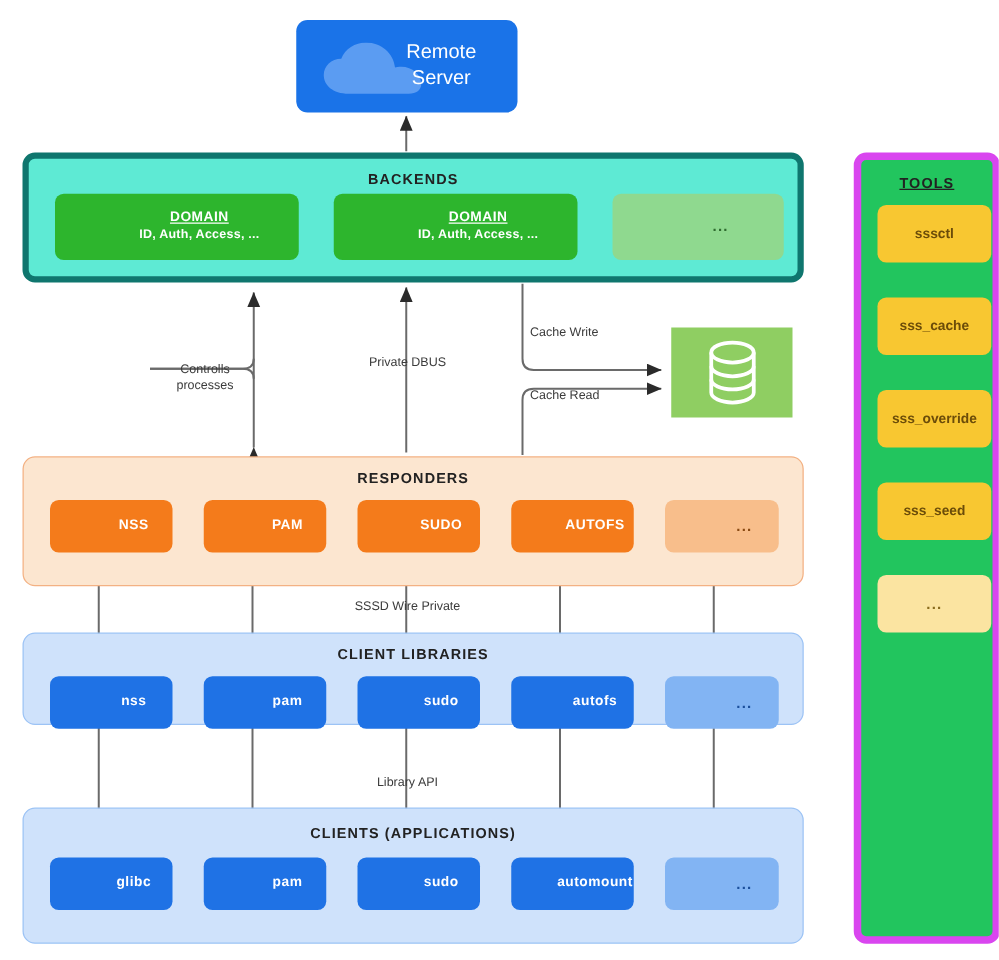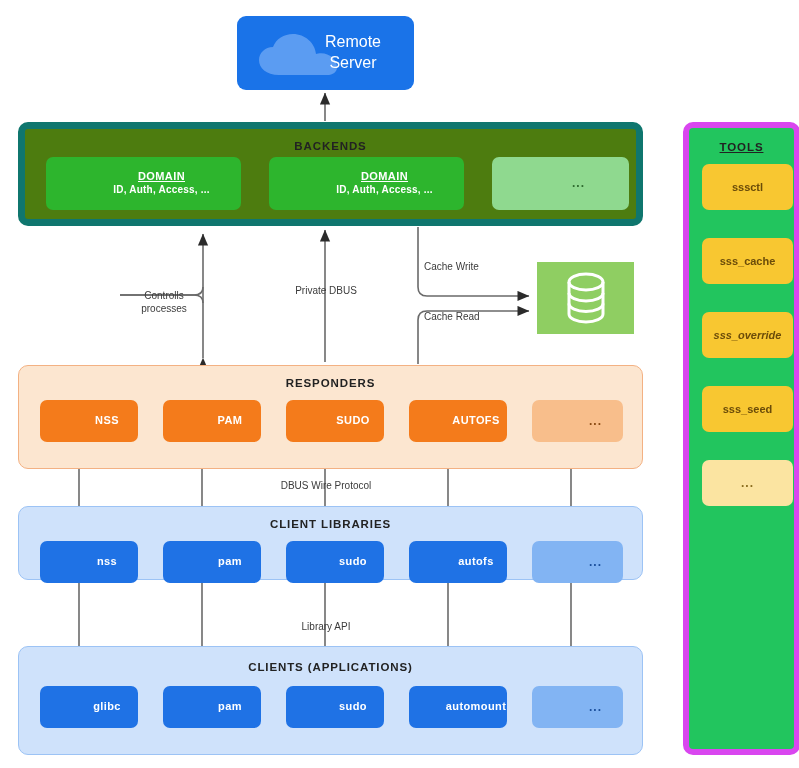--- a/index.html
+++ b/index.html
@@ -38,21 +38,21 @@
     color:#ffffff;font-size:16px;font-weight:normal;line-height:1.3;text-align:center;
     position:relative;z-index:2;width:86px;
   }
   #remote-server .cloud-icon{
     position:absolute;left:18px;top:18px;width:92px;height:44px;z-index:1;
   }
 
   
   #backends-panel{
     left:18px;top:122px;width:625px;height:104px;
-    background:#4d7c0f;border:7px solid #0f766e;
+    background:#5eead4;border:5px solid #0f766e;
   }
   #backends-panel .panel-title{top:11px;}
   .domain-node{
     background:#2db52d;height:53px;top:28px;
   }
   .domain-node .ln1{text-decoration:underline;}
   #backend-dots{
     background:#8fd98f;height:53px;top:28px;color:#2f6b2f;
     display:flex;align-items:center;justify-content:center;
   }
@@ -239,21 +239,21 @@
       <span class="ln1">SUDO</span>
     </div>
     <div class="node resp-node" style="left:390px;width:98px;">
       <span class="ln1">AUTOFS</span>
     </div>
     <div id="responder-dots" class="node" style="left:513px;width:91px;">
       <span class="dots">...</span>
     </div>
   </div>
 
-  <div id="lbl-wire" class="edge-label">DBUS Wire Protocol</div>
+  <div id="lbl-wire" class="edge-label">SSSD Wire Private</div>
 
   <div id="clientlibs-panel" class="panel">
     <div class="panel-title">CLIENT LIBRARIES</div>
 
     <div class="node lib-node" style="left:21px;width:98px;">
       <span class="ln1">nss</span>
     </div>
     <div class="node lib-node" style="left:144px;width:98px;">
       <span class="ln1">pam</span>
     </div>
@@ -294,21 +294,21 @@
     <div class="panel-title">
       <span style="text-decoration:underline;">TOOLS</span>
     </div>
 
     <div class="tool-node" style="top:36px;">
       <span>sssctl</span>
     </div>
     <div class="tool-node" style="top:110px;">
       <span>sss_cache</span>
     </div>
-    <div class="tool-node" style="top:184px;font-style:italic;">
+    <div class="tool-node" style="top:184px;">
       <span>sss_override</span>
     </div>
     <div class="tool-node" style="top:258px;">
       <span>sss_seed</span>
     </div>
     <div id="tool-dots" class="tool-node" style="top:332px;">
       <span class="dots">...</span>
     </div>
   </div>
 

